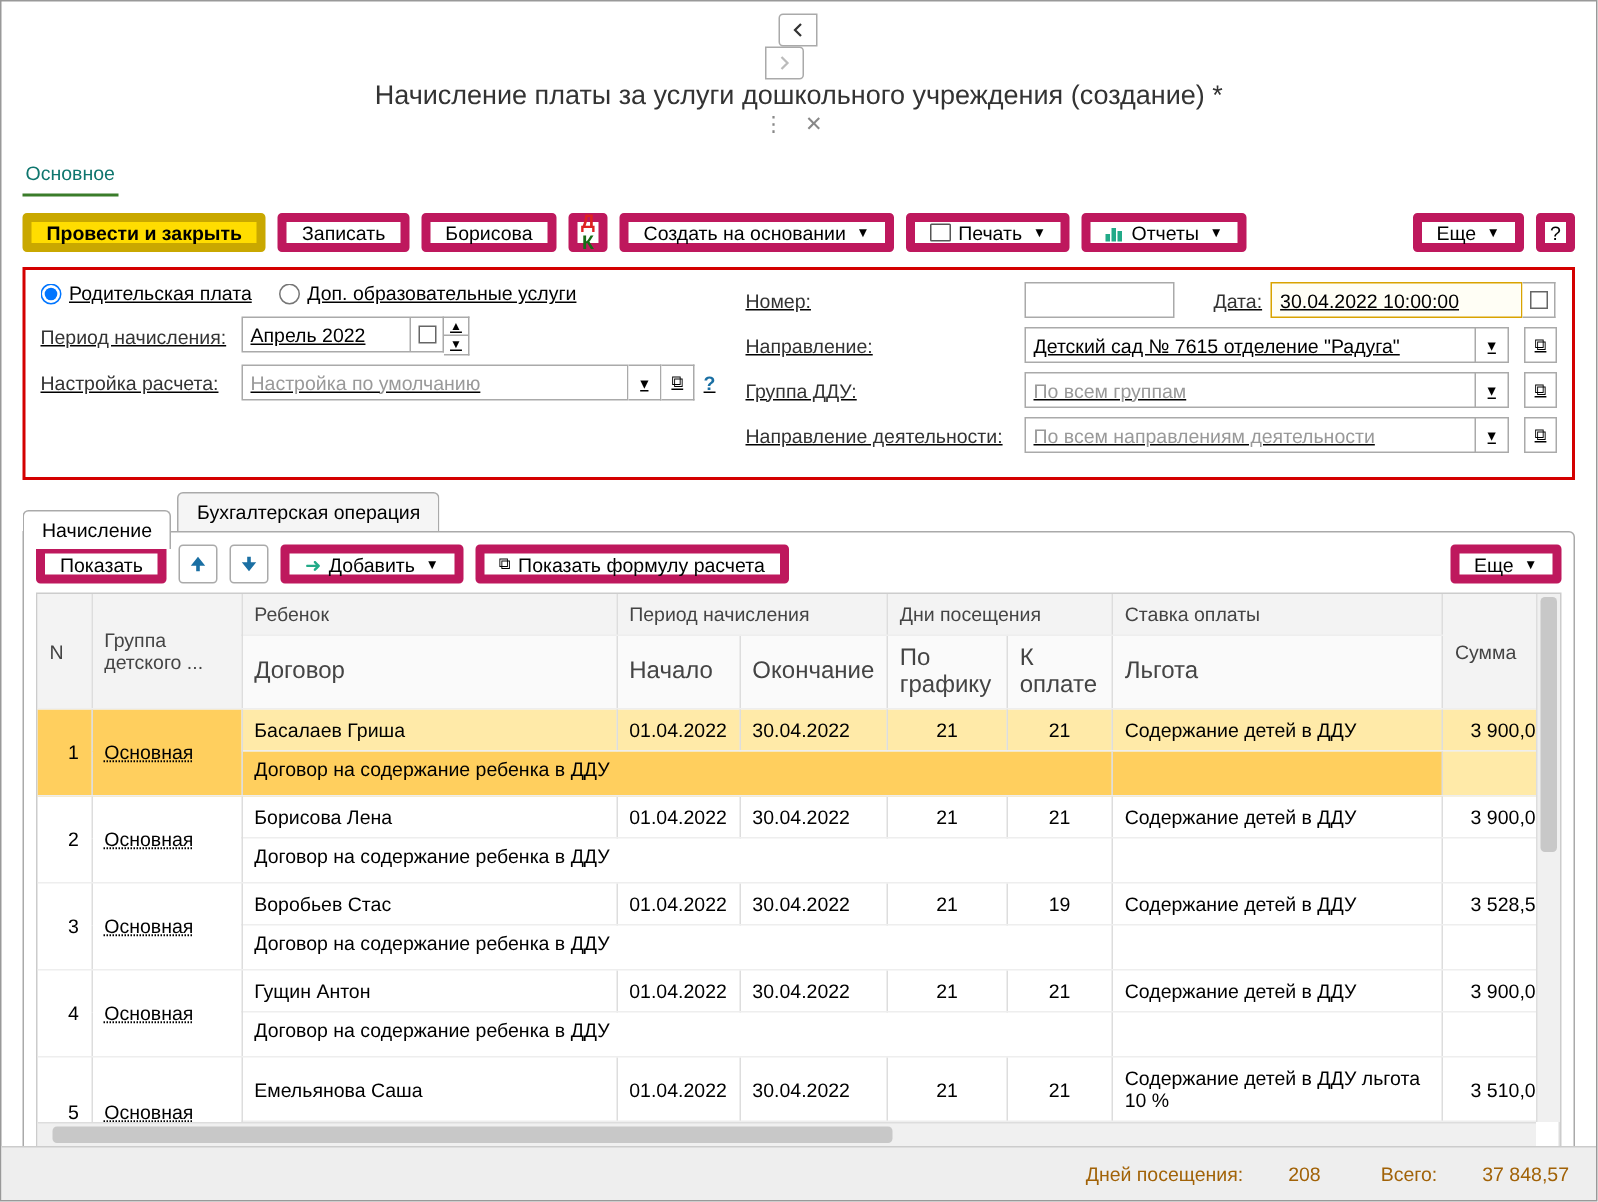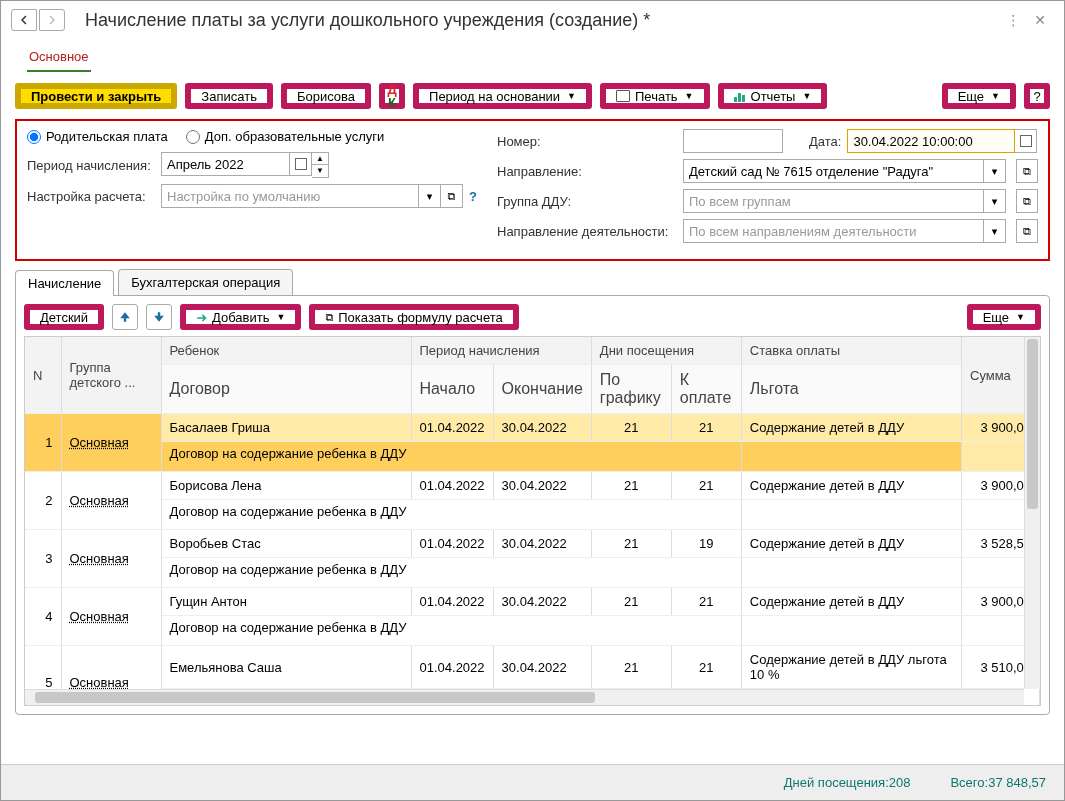--- a/index.html
+++ b/index.html
@@ -1,58 +1,58 @@
 <!DOCTYPE html>
 <html><head>
 <meta charset="utf-8">
 <style>
   * { box-sizing: border-box; font-family: Arial, sans-serif; font-size: 13px; }
   body { margin: 0; padding: 0; background: #fff; }
   .window { width: 1065px; height: 801px; border: 1px solid #999; background: #fff; position: relative; }
-  .titlebar { display: flex; align-items: center; padding: 8px 10px; }
+  .titlebar { display: flex; align-items: center; padding: 8px 10px; flex-direction: column; }
   .nav-btn { width: 26px; height: 22px; border: 1px solid #aaa; background: #fff; margin-right: 2px; display: inline-flex; align-items: center; justify-content: center; cursor: pointer; }
   .nav-btn:first-child { border-radius: 3px 0 0 3px; }
   .nav-btn:nth-child(2) { border-radius: 0 3px 3px 0; margin-right: 20px; }
   .nav-btn svg { width: 10px; height: 10px; }
   .title { font-size: 18px; color: #333; flex: 1; }
   .title-tools { display: flex; gap: 14px; margin-right: 8px; }
   .title-tools span { cursor: pointer; color: #888; font-size: 14px; }
   .tabs { padding: 4px 14px 0; display: flex; gap: 18px; border-bottom: 1px solid transparent; }
   .tab-link { color: #333; padding: 6px 2px; cursor: pointer; }
-  .tab-link.active { border-bottom: 2px solid #3a7c2a; color: #b91c1c; margin-left: 12px; }
+  .tab-link.active { border-bottom: 2px solid #3a7c2a; color: #0f766e; }
   .tab-link.secondary { color: #1a6fa3; }
   .toolbar { padding: 10px 14px; display: flex; align-items: center; gap: 8px; flex-wrap: wrap; }
   .btn { border: 6px solid #be185d; background: #fff; padding: 4px 10px; border-radius: 3px; cursor: pointer; display: inline-flex; align-items: center; gap: 5px; height: 26px; }
   .btn.yellow { background: #ffdd00; border-color: #c9a800; font-weight: bold; }
   .btn .caret { font-size: 9px; margin-left: 2px; }
   .icon-ak { font-size:10px; line-height:1; text-align:center;}
   .icon-ak .a{color:#d22;font-weight:bold;}
   .icon-ak .k{color:#166c16;font-weight:bold;}
   .btn-icon { width: 26px; padding: 0; justify-content: center; }
   .toolbar-right { margin-left: auto; display: flex; gap: 8px; }
   .red-box { border: 2px solid #d40000; margin: 0 14px 6px; padding: 8px 10px 10px; }
   .form-row { display: flex; align-items: center; margin-bottom: 6px; gap: 6px; }
   .radio-group { display: flex; gap: 18px; margin-bottom: 8px; }
   .radio-item { display: flex; align-items: center; gap: 5px; cursor: pointer; }
   input[type=radio] { width: 14px; height: 14px; margin:0; }
   .two-col { display: flex; gap: 20px; }
-  .col { flex-shrink: 0; }
+  .col { flex-shrink: 0; text-decoration: underline; }
   .col.left { width: 450px; }
   .col.right { flex: 1; }
   .field-label { color: #333; white-space: nowrap; }
   .input { border: 1px solid #aaa; padding: 3px 5px; height: 24px; background: #fff; display:flex; align-items:center; }
   .input.placeholder { color: #999; }
   .input-group { display: flex; align-items: stretch; }
   .input-group .input { flex: 1; }
   .mini-btn { width: 22px; height: 24px; border: 1px solid #aaa; border-left: none; background: #fff; display: inline-flex; align-items: center; justify-content: center; cursor: pointer; font-size: 11px; }
   .mini-btn.detached { border-left: 1px solid #aaa; margin-left: 4px; }
   .date-highlight .input { border-color: #d9a300; background:#fffef5;}
   .subtabs { display: flex; margin: 8px 14px 0; }
   .subtab { border: 1px solid #aaa; padding: 5px 12px; border-bottom: none; border-radius: 4px 4px 0 0; margin-right: 4px; cursor: pointer; background: #f5f5f5; }
-  .subtab.active { background: #fff; position: relative; top: 1px; }
+  .subtab.active { background: #fff; position: relative; top: 12px; }
   .subtab-body { border: 1px solid #aaa; margin: 0 14px; padding: 8px; border-radius: 0 4px 4px 4px; }
   .subtoolbar { display: flex; align-items: center; gap: 8px; margin-bottom: 6px; }
   .arrow-btn { width: 26px; height: 26px; border:1px solid #aaa; border-radius:3px; display:inline-flex; align-items:center; justify-content:center; cursor:pointer; }
   .arrow-btn.up svg { fill:#1a6fa3;}
   .arrow-btn.down svg { fill:#1a6fa3;}
   .grid-wrap { border: 1px solid #ccc; height: 370px; overflow: hidden; position: relative; }
   table.grid { border-collapse: collapse; width: 100%; }
   table.grid th, table.grid td { border-right: 1px solid #ddd; border-bottom: 1px solid #eee; padding: 6px 8px; text-align: left; font-size: 13px; }
   table.grid th { background: #f3f3f3; font-weight: normal; color: #444; }
   table.grid th.sub { background: #fafafa; font-size:16px; }
@@ -61,21 +61,21 @@
   .link-cell { text-decoration: underline; text-decoration-style: dotted; cursor:pointer; }
   tr.sel td { background: #ffeaa8; }
   tr.sel td:first-child { background: #ffcf5e; }
   tr.sel td:nth-child(2) { background: #ffcf5e; }
   tr.sub-row td { padding-top:4px; padding-bottom:10px; }
   .scroll-v { position:absolute; right:0; top:0; bottom:16px; width:16px; background:#f0f0f0; border-left:1px solid #ddd;}
   .scroll-thumb-v { position:absolute; left:2px; right:2px; top:2px; height:170px; background:#c8c8c8; border-radius:3px;}
   .scroll-h { position:absolute; left:0; right:16px; bottom:0; height:16px; background:#f0f0f0; border-top:1px solid #ddd;}
   .scroll-thumb-h { position:absolute; top:2px; bottom:2px; left:10px; width:560px; background:#c8c8c8; border-radius:3px;}
   .footer { background:#eee; padding:10px 18px; display:flex; justify-content:flex-end; gap:40px; position:absolute; bottom:0; left:0; right:0; border-top:1px solid #ccc;}
-  .footer-item { display:flex; color:#0f766e;text-align:center;}
+  .footer-item { display:flex; gap:30px; color:#a16207;text-align:center;}
   .help-q { color:#1a6fa3; cursor:pointer; font-weight:bold;}
   .spinner { display:flex; flex-direction:column; border:1px solid #aaa; border-left:none;}
   .spinner div{height:12px;width:16px;font-size:8px; text-align:center; line-height:11px; cursor:pointer;}
   .spinner div:first-child{border-bottom:1px solid #aaa;}
   .print-icon{width:14px;height:12px;border:1px solid #555;border-radius:1px;position:relative;}
   .chart-icon{width:12px;height:12px;display:flex;align-items:flex-end;gap:1px;}
   .chart-icon span{width:3px;background:#2a8;}
   .cal-icon{width:12px;height:12px;border:1px solid #666;position:relative;}
   .open-icon{font-size:11px;}
 </style>
@@ -106,21 +106,21 @@
   </div>
 
   <div class="toolbar">
     <button class="btn yellow">Провести и закрыть</button>
     <button class="btn">Записать</button>
     <button class="btn">Борисова</button>
     <button class="btn btn-icon">
         <span class="icon-ak"><span class="a">Д</span><br><span class="k">К</span></span>
       </button>
     <button class="btn">
-        <span>Период на основании</span>
+        <span>Создать на основании</span>
         <span class="caret">▼</span>
       </button>
     <button class="btn">
         <span class="print-icon"></span>
         <span>Печать</span>
         <span class="caret">▼</span>
       </button>
     <button class="btn">
         <span class="chart-icon">
           <span style="height:5px"></span>
@@ -147,21 +147,21 @@
               <input type="radio" checked="" style="">
               <span>Родительская плата</span>
             </label>
           <label class="radio-item">
               <input type="radio" style="">
               <span>Доп. образовательные услуги</span>
             </label>
         </div>
         <div class="form-row">
           <span class="field-label" style="width:128px">Период начисления:</span>
-          <div class="input-group" style="width:168px">
+          <div class="input-group" style="width:152px">
             <div class="input">Апрель 2022</div>
             <div class="mini-btn">
                 <span class="cal-icon"></span>
               </div>
             <div class="spinner">
                 <div>▲</div>
                 <div>▼</div>
               </div>
           </div>
         </div>
@@ -222,21 +222,21 @@
       </div>
     </div>
   </div>
 
   <div class="subtabs">
     <div class="subtab active">Начисление</div>
     <div class="subtab">Бухгалтерская операция</div>
   </div>
   <div class="subtab-body">
     <div class="subtoolbar">
-      <button class="btn">Детский</button>
+      <button class="btn">Показать</button>
       <div class="arrow-btn up">
           <svg width="12" height="12" viewBox="0 0 10 10">
             <path d="M5 1 L9 6 L6 6 L6 9 L4 9 L4 6 L1 6 Z"></path>
           </svg>
         </div>
       <div class="arrow-btn down">
           <svg width="12" height="12" viewBox="0 0 10 10">
             <path d="M5 9 L1 4 L4 4 L4 1 L6 1 L6 4 L9 4 Z"></path>
           </svg>
         </div>

